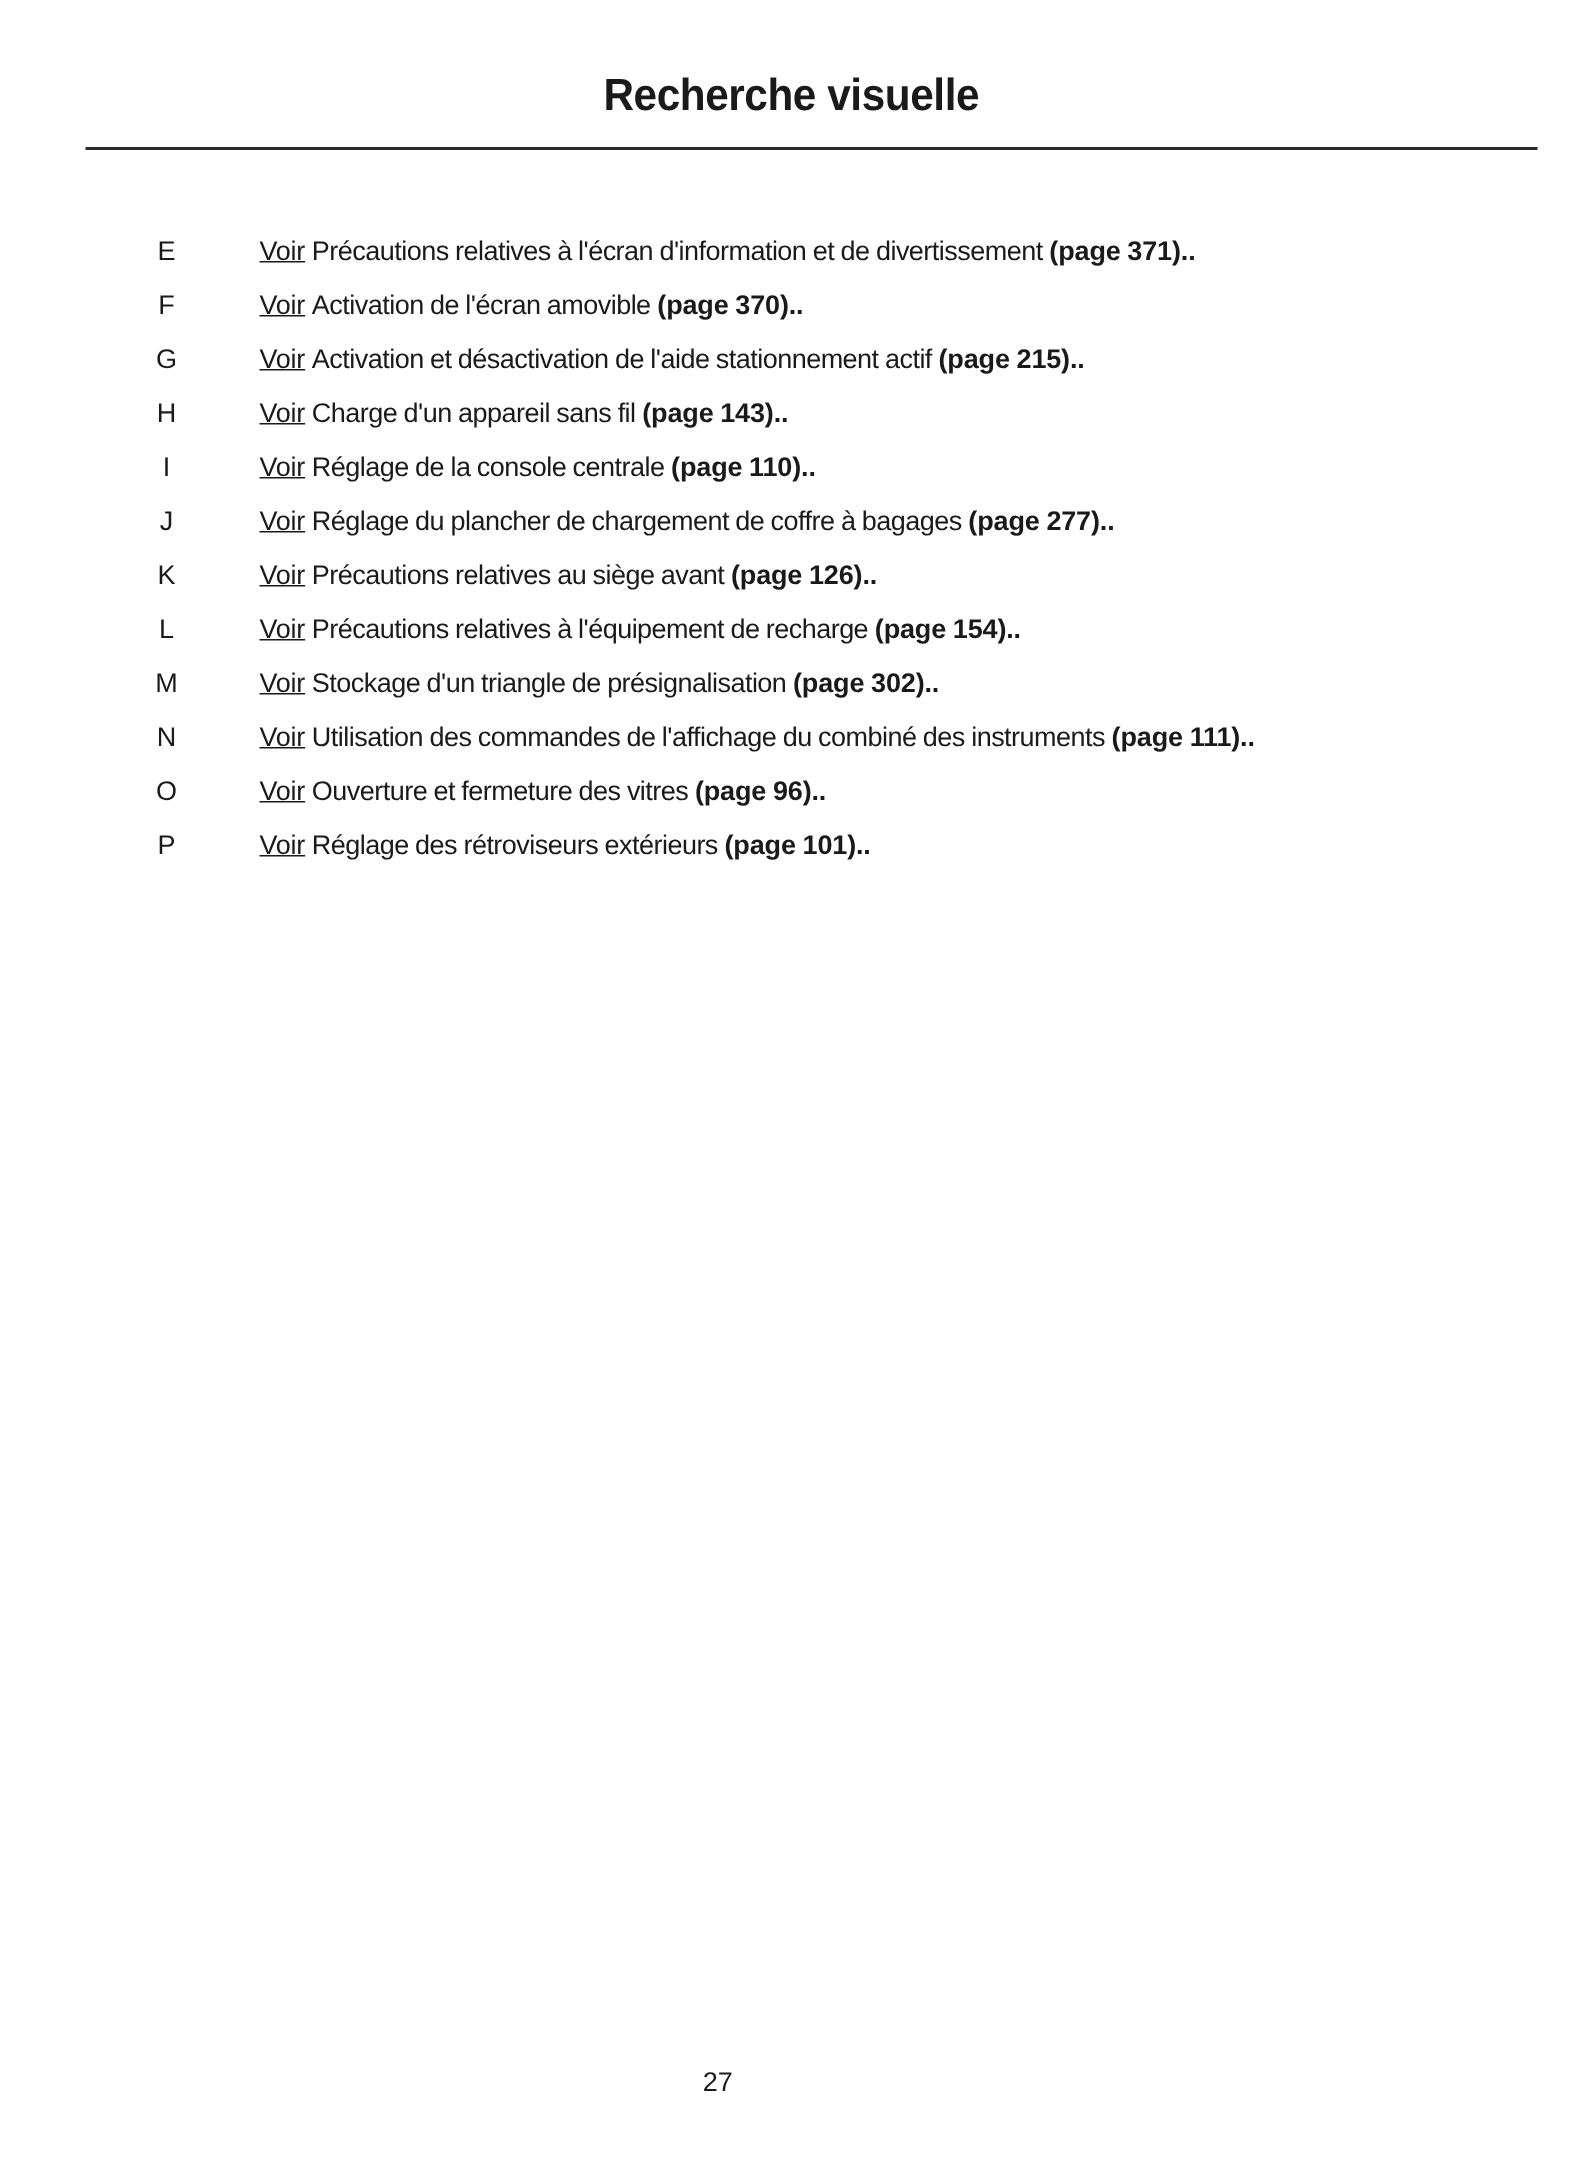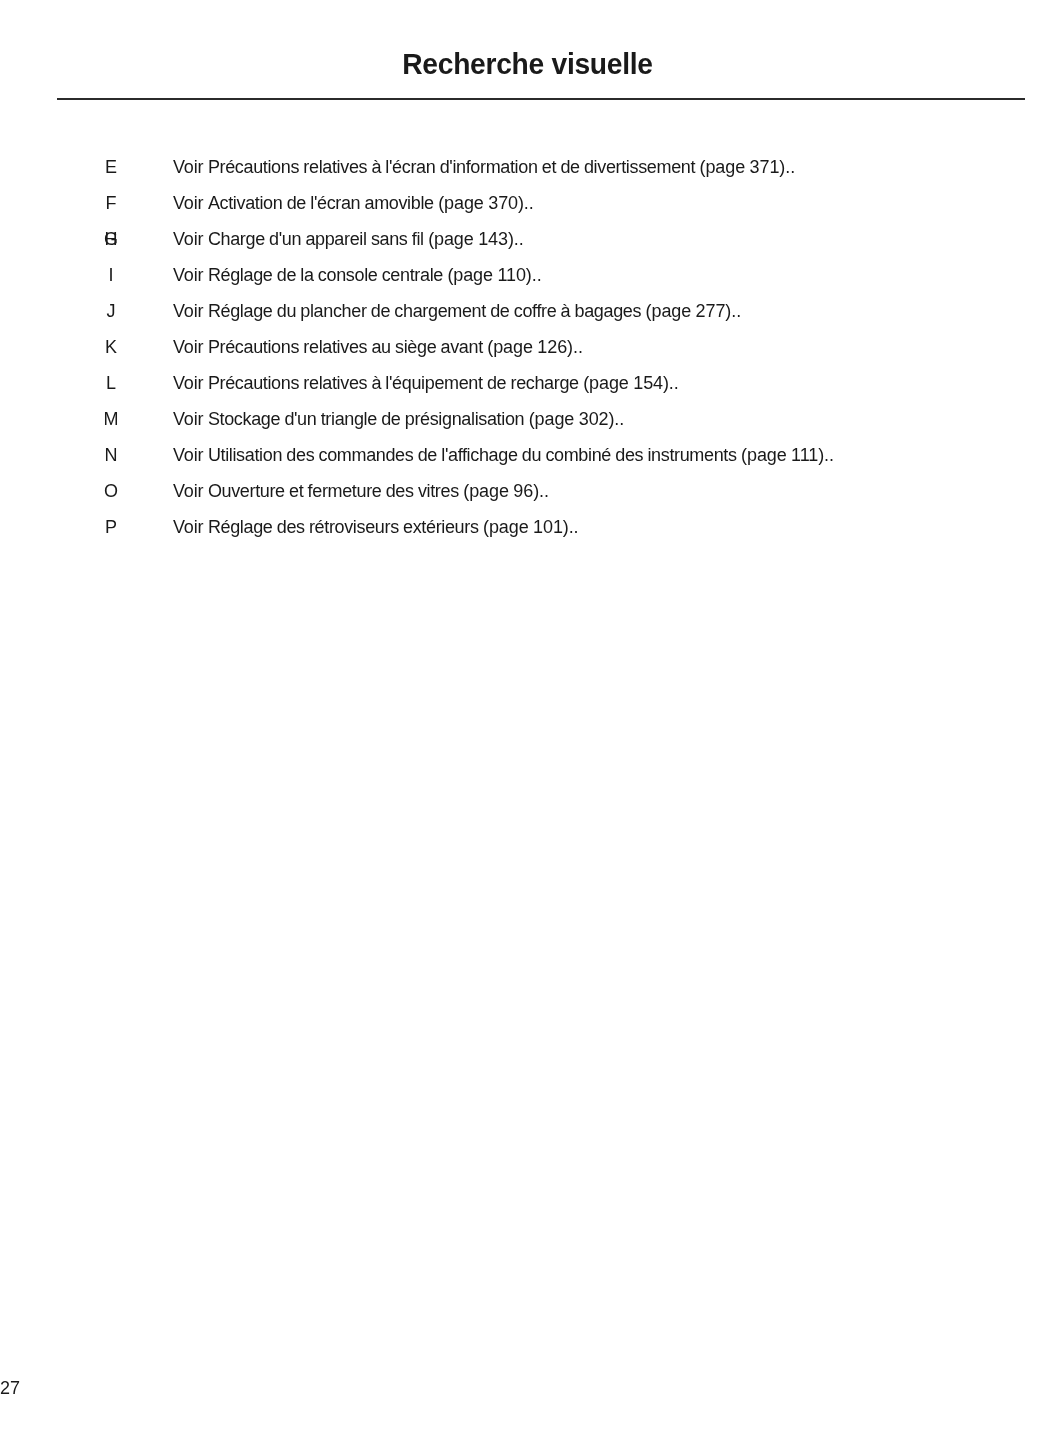--- a/index.html
+++ b/index.html
@@ -83,36 +83,38 @@
     width: 835px;
     font-size: 18px;
     font-weight: 400;
     line-height: 24px;
     color: #1a1a1a;
     word-spacing: -0.4px;
     letter-spacing: -0.15px;
   }
   .entry-text .see-label {
     font-weight: 400;
+    text-decoration: underline;
   }
   .entry-text .entry-title {
     font-weight: 400;
     letter-spacing: -0.35px;
   }
   .entry-text .entry-page {
-    font-weight: 400;
+    font-weight: 700;
     letter-spacing: -0.1px;
   }
 
   
   .page-footer {
     position: absolute;
     left: 0;
     top: 1376px;
     width: 957px;
+    text-align: center;
   }
   .folio {
     font-size: 18px;
     font-weight: 400;
     line-height: 24px;
     color: #1a1a1a;
   }
 </style>
 </head>
 <body>
@@ -128,20 +130,21 @@
       <div class="index-entry">
         <div class="entry-letter">E</div>
         <div class="entry-text"><span class="see-label">Voir</span> <span class="entry-title">Précautions relatives à l'écran d'information et de divertissement</span> <span class="entry-page">(page 371)..</span></div>
       </div>
       <div class="index-entry">
         <div class="entry-letter">F</div>
         <div class="entry-text"><span class="see-label">Voir</span> <span class="entry-title">Activation de l'écran amovible</span> <span class="entry-page">(page 370)..</span></div>
       </div>
       <div class="index-entry">
         <div class="entry-letter">G</div>
+        <div class="entry-text"><span class="see-label">Voir</span> <span class="entry-title">Activation et désactivation de l'aide stationnement actif</span> <span class="entry-page">(page 215)..</span></div>
       </div>
       <div class="index-entry">
         <div class="entry-letter">H</div>
         <div class="entry-text"><span class="see-label">Voir</span> <span class="entry-title">Charge d'un appareil sans fil</span> <span class="entry-page">(page 143)..</span></div>
       </div>
       <div class="index-entry">
         <div class="entry-letter">I</div>
         <div class="entry-text"><span class="see-label">Voir</span> <span class="entry-title">Réglage de la console centrale</span> <span class="entry-page">(page 110)..</span></div>
       </div>
       <div class="index-entry">

